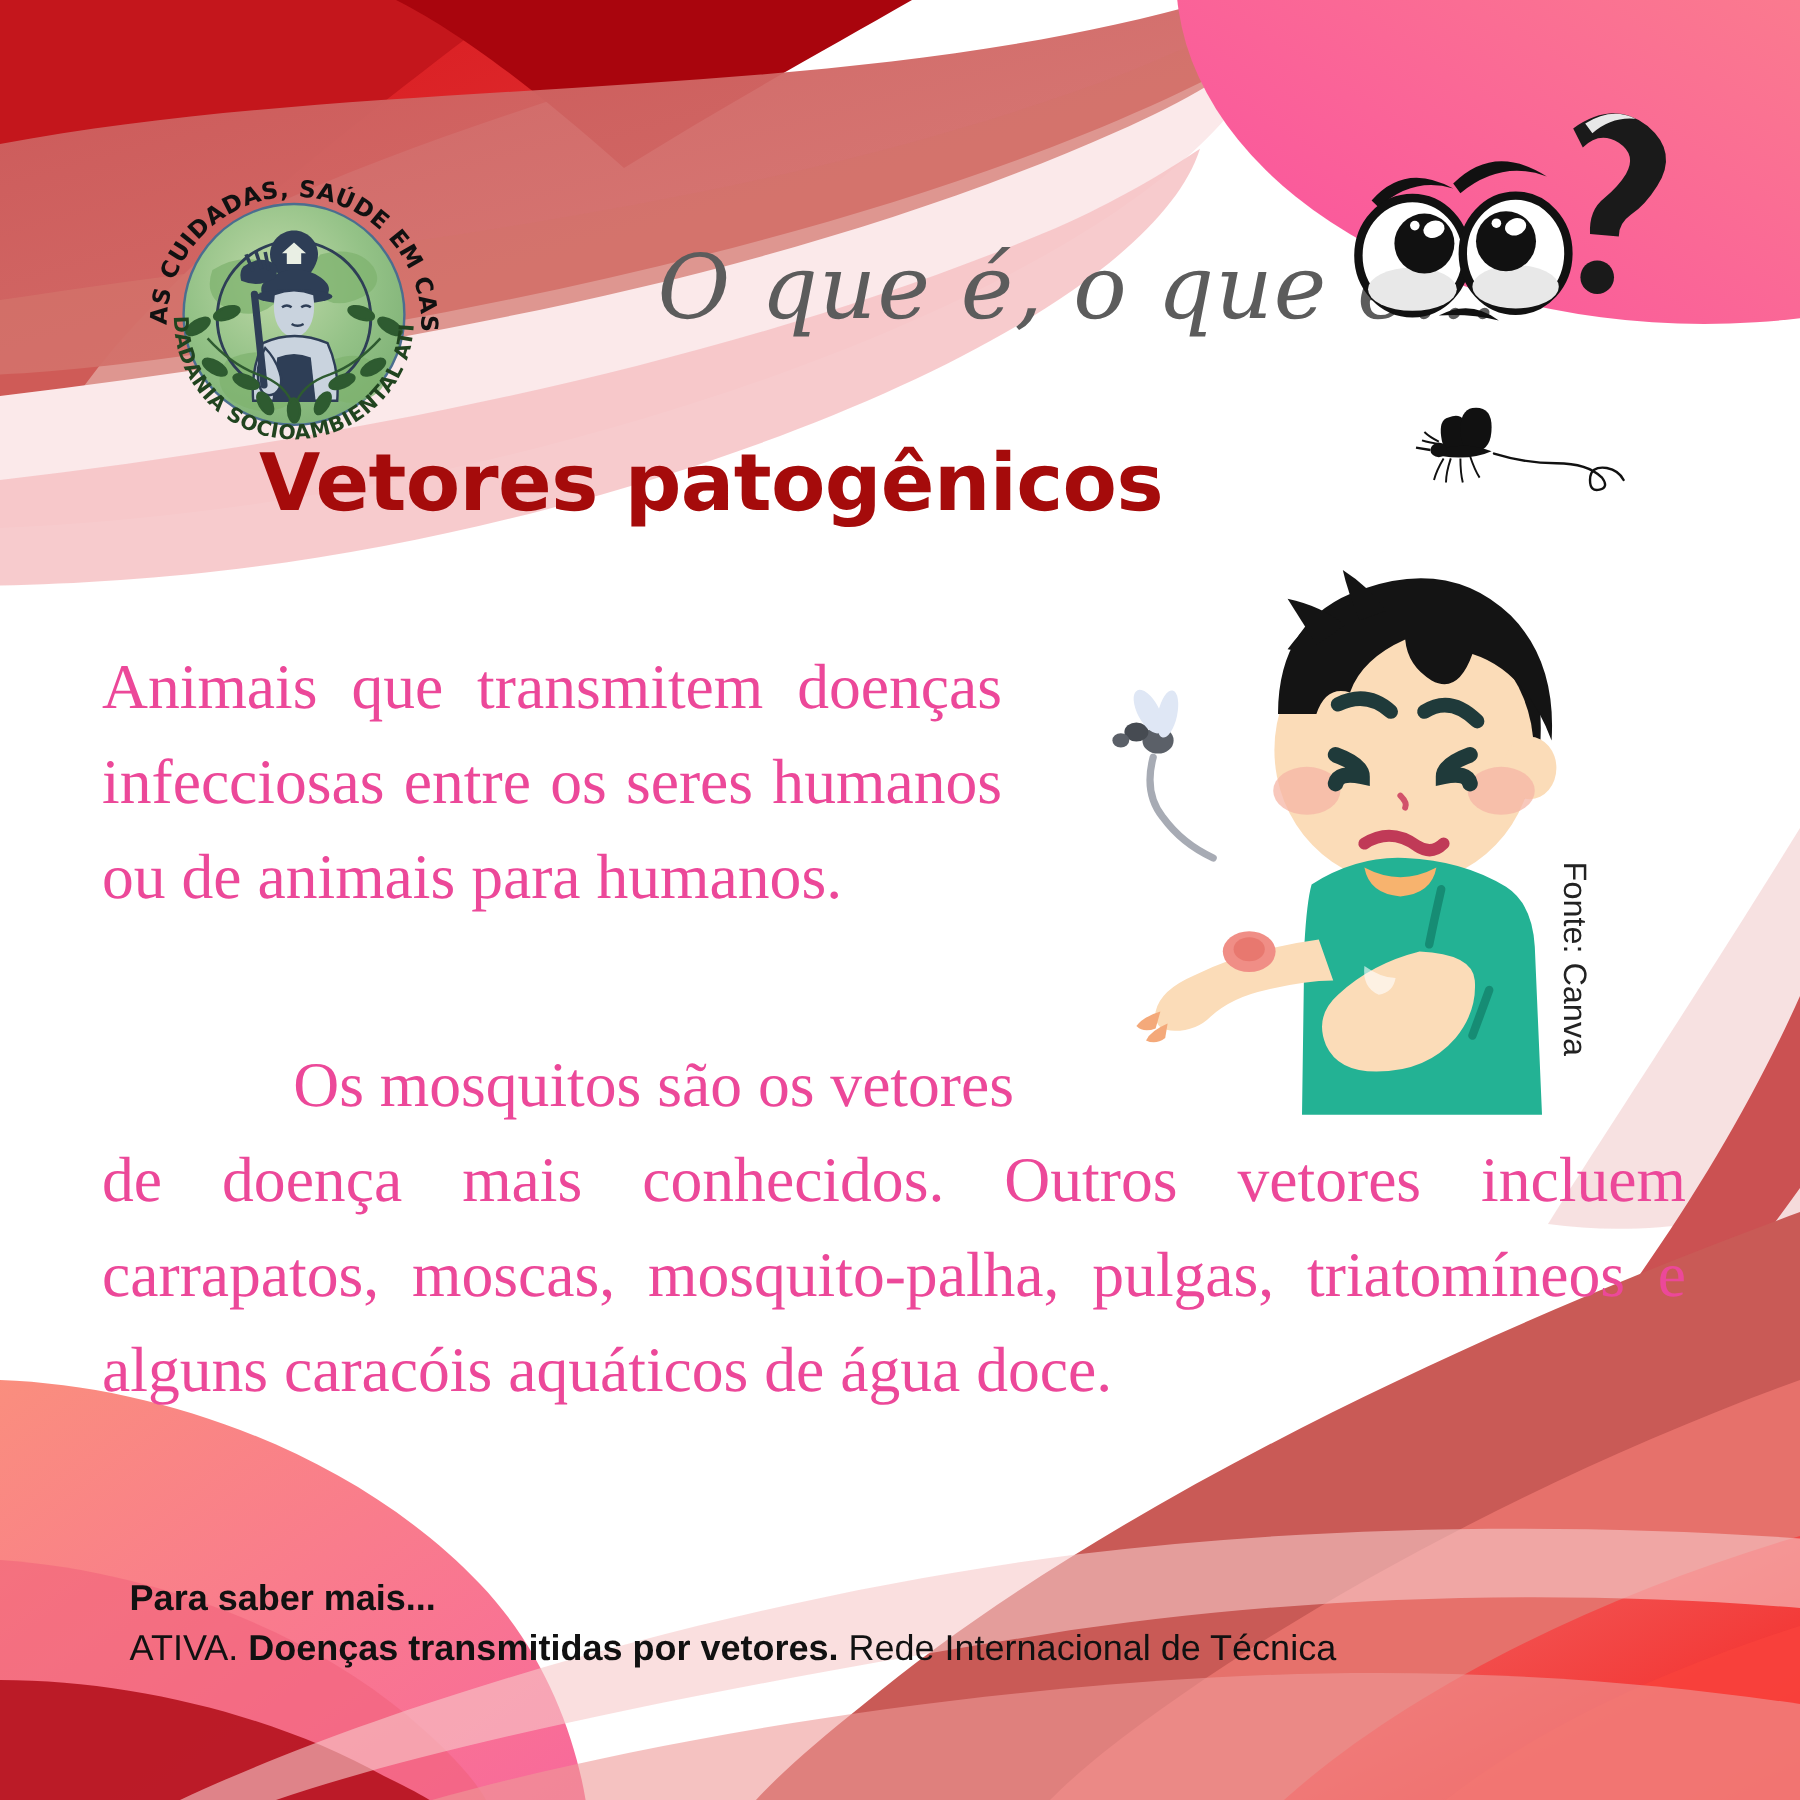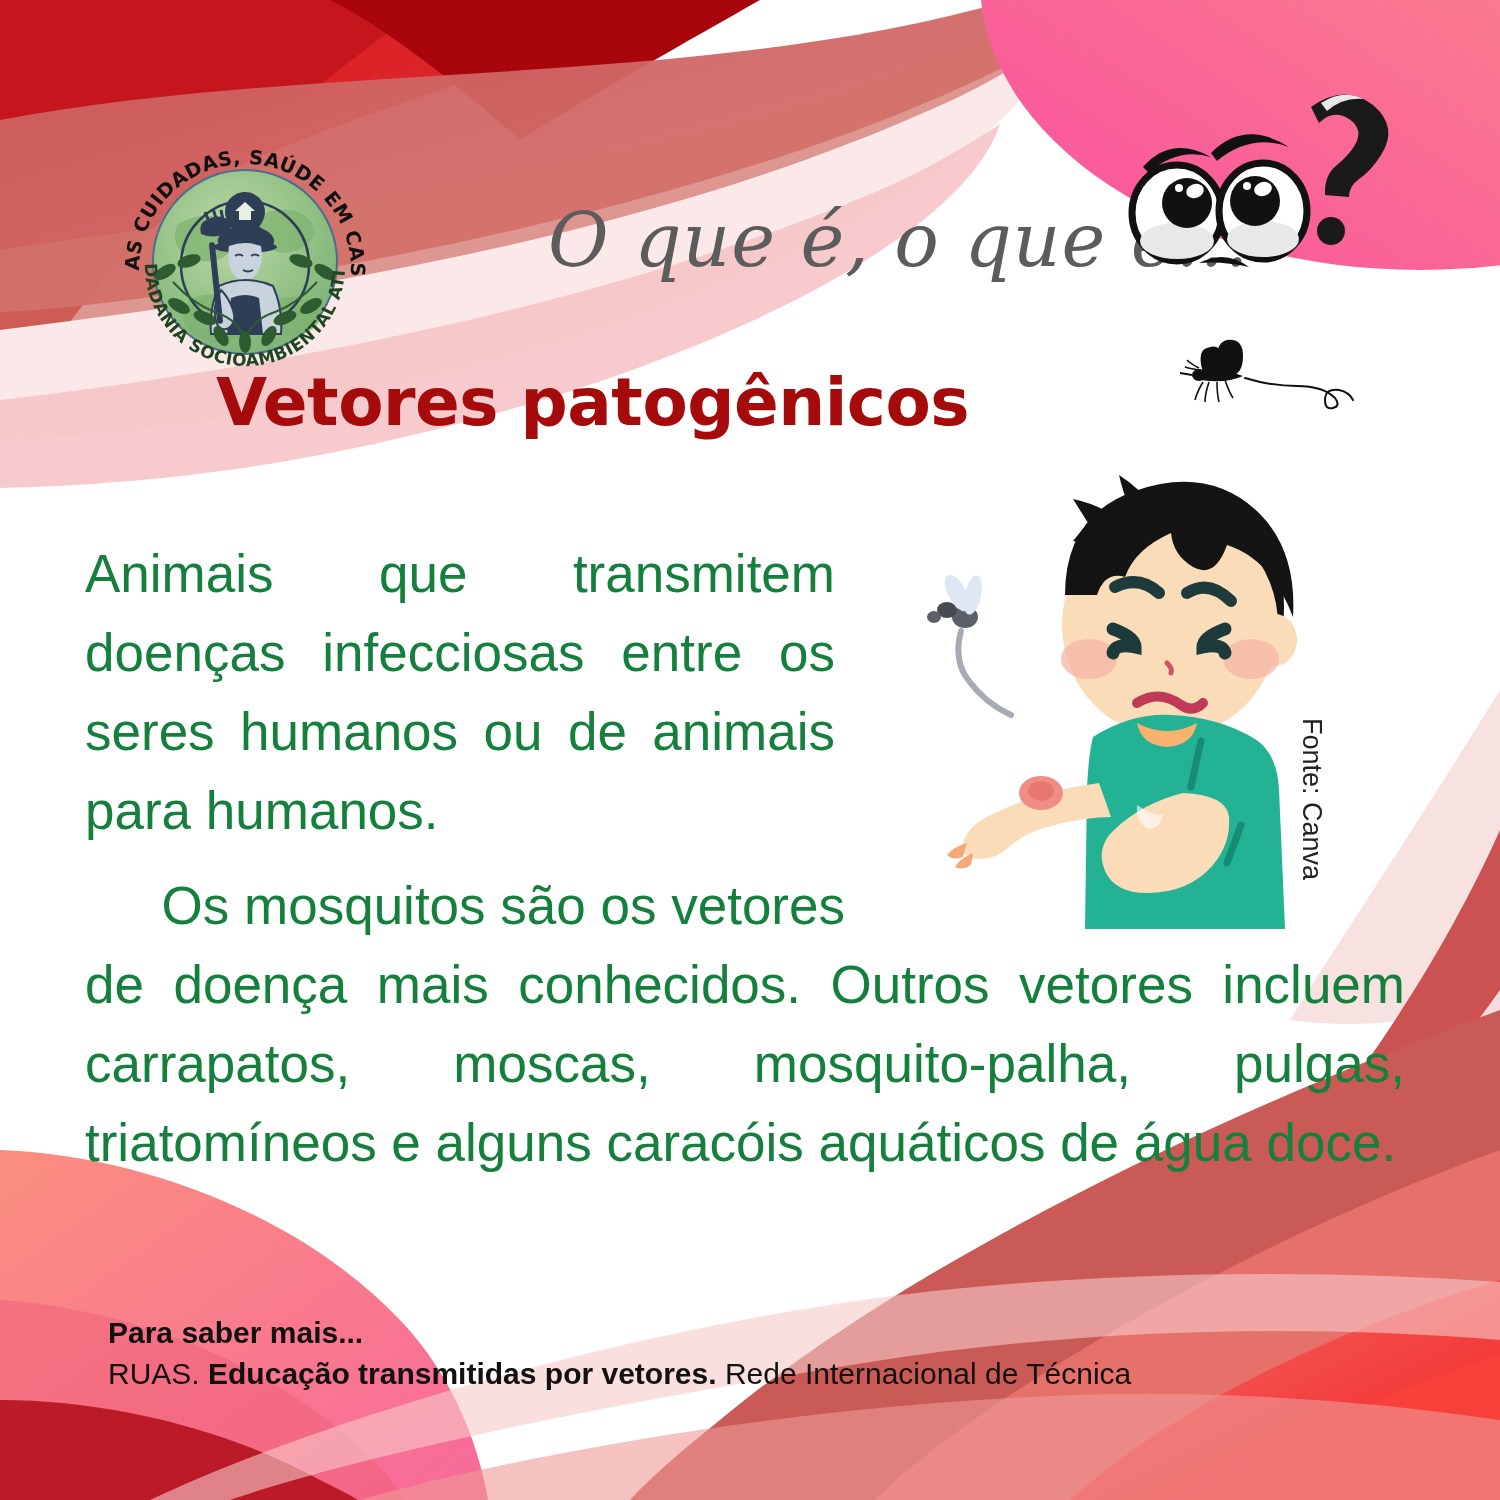--- a/index.html
+++ b/index.html
@@ -56,22 +56,22 @@
     letter-spacing:-0.5px;
   }
 
   
   .mosquito-art { position:absolute; left:1175px; top:330px; width:190px; height:110px; }
   .mosquito-art svg { width:100%; height:100%; display:block; }
 
   
   .para {
     position:absolute;
-    color:#15803d;
-    font-family:Liberation Sans, sans-serif;
+    color:#ec4899;
+    font-family:Liberation Serif, serif;
     font-weight:400;
     text-align:justify;
     text-justify:inter-word;
   }
   #para1 {
     left:85px; top:534px; width:750px;
     font-size:53px; line-height:79px;
   }
   #para2 {
     left:85px; top:866px; width:1320px;
@@ -367,16 +367,16 @@
 
       <path d="M258,348 q-40,10 -68,36 q-20,18 -10,42 q10,22 42,22 q42,0 66,-28 q18,-22 16,-48 q-2,-22 -46,-24 Z" fill="#FBDCB8"></path>
       <path d="M212,360 q14,10 26,10 q-2,12 -14,14 q-14,-6 -12,-24 Z" fill="#ffffff" opacity="0.6"></path>
     </svg>
   </div>
 
   <div class="fonte">Fonte: Canva</div>
 
   <div class="footer">
     <span class="f-head">Para saber mais...</span>
-    <span class="f-line"><span>RUAS. </span><b>Educação transmitidas por vetores.</b><span> Rede Internacional de Técnica</span></span>
+    <span class="f-line"><span>ATIVA. </span><b>Doenças transmitidas por vetores.</b><span> Rede Internacional de Técnica</span></span>
   </div>
 
 </div>
 
 </body></html>

